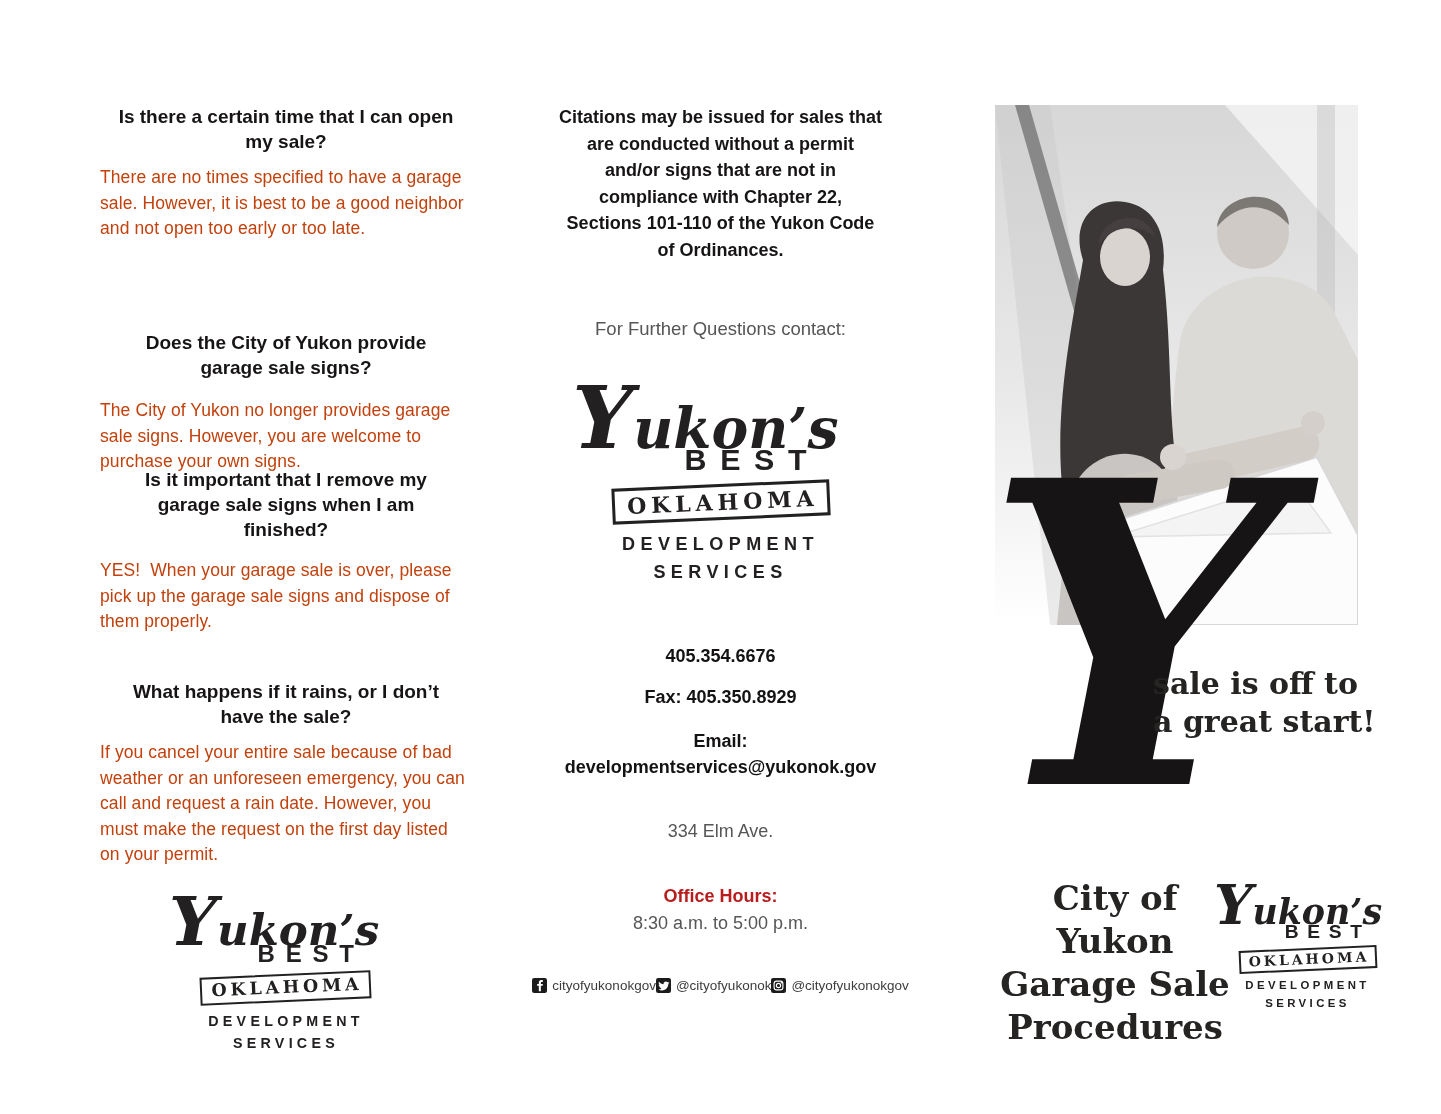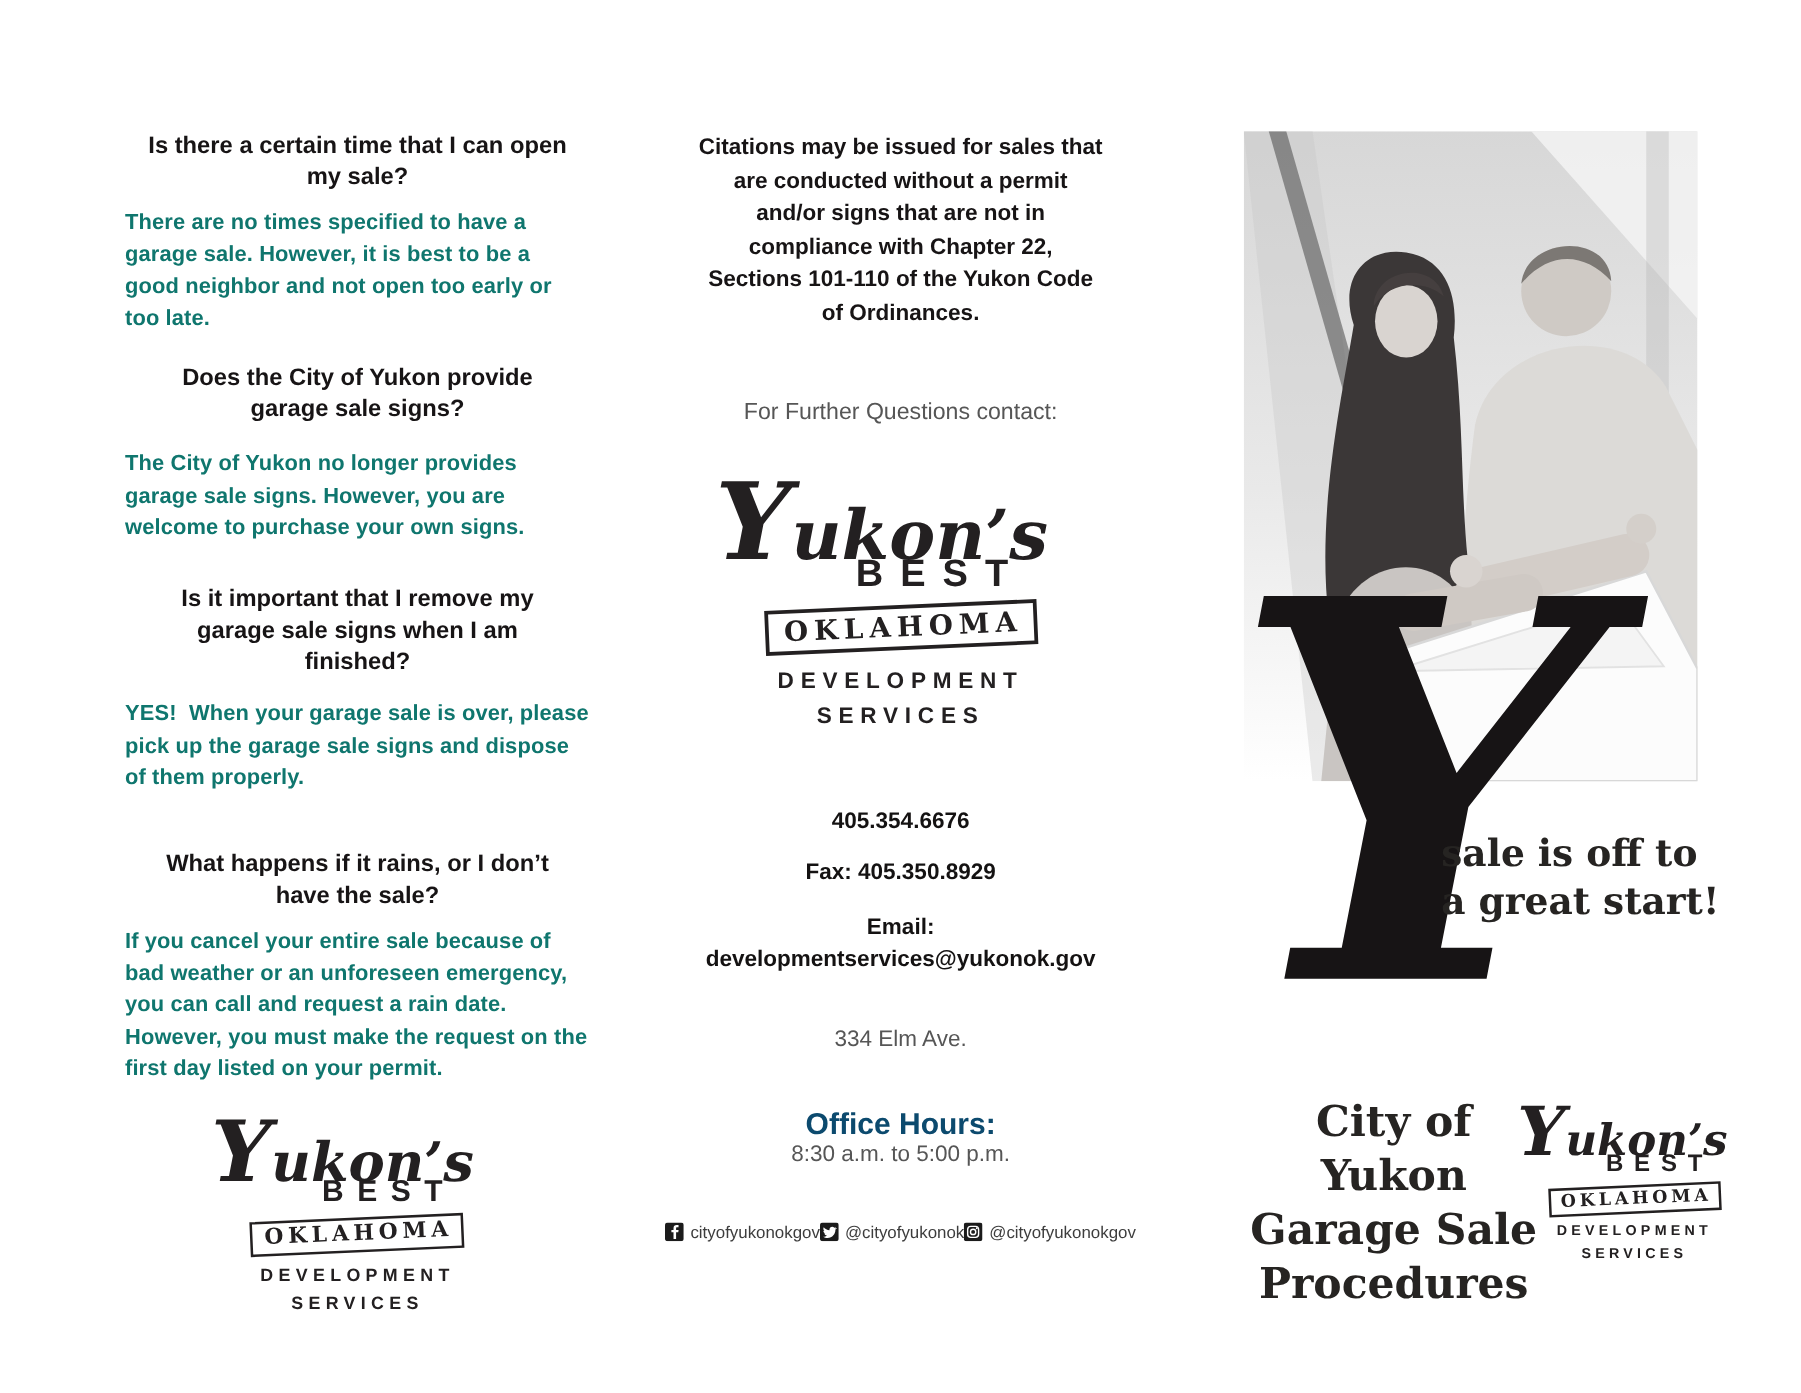--- a/index.html
+++ b/index.html
@@ -4,36 +4,36 @@
 <style>
   html,body{margin:0;padding:0;background:#ffffff;}
   .page{position:relative;width:1383px;height:1114px;background:#ffffff;overflow:hidden;
         font-family:"Liberation Sans","DejaVu Sans",sans-serif;color:#1d1a1b;}
   .pre{white-space:pre-line;}
 
   
   .col-left{position:absolute;left:100px;top:0;width:372px;height:1114px;}
   .qa{position:absolute;left:0;width:372px;}
   .qa-head{font-weight:700;font-size:19px;line-height:25px;text-align:center;color:#171415;margin-bottom:11px;}
-  .qa-body{font-weight:700;font-size:17.5px;line-height:25.5px;color:#0f766e;letter-spacing:.1px;}
-  .qa1{top:104px;} .qa2{top:290px;} .qa2 .qa-head{margin-bottom:18px;}
+  .qa-body{font-weight:400;font-size:17.5px;line-height:25.5px;color:#c2410c;letter-spacing:.1px;}
+  .qa1{top:104px;} .qa2{top:290px;} .qa2 .qa-head{margin-bottom:18px;margin-top:40px;}
   .qa3{top:467px;} .qa3 .qa-head{margin-bottom:16px;} .qa4{top:679px;}
   .logo-left-wrap{position:absolute;left:0;top:893px;width:372px;text-align:center;}
 
   
   .col-mid{position:absolute;left:533px;top:0;width:375px;height:1114px;text-align:center;}
   .mid-abs{position:absolute;left:0;width:375px;}
   .citation{top:104px;font-weight:700;font-size:18px;line-height:26.5px;color:#171415;}
   .contact-intro{top:318px;font-weight:400;font-size:18.5px;color:#565656;}
   .logo-mid-wrap{top:382px;}
   .phone{top:646px;font-weight:700;font-size:18px;color:#141212;}
   .fax{top:687px;font-weight:700;font-size:18px;color:#141212;}
   .email-block{top:728px;font-weight:700;font-size:18px;line-height:26px;color:#141212;}
   .addr-block{top:818px;font-weight:400;font-size:18px;line-height:26px;color:#565656;}
-  .office-label{top:886px;font-weight:700;font-size:24px;color:#0c4a6e;}
+  .office-label{top:886px;font-weight:700;font-size:18px;color:#b91c1c;}
   .office-value{top:913px;font-weight:400;font-size:18px;color:#565656;}
   .social-row{top:978px;display:flex;justify-content:center;align-items:center;text-align:center;}
   .social-item{display:flex;align-items:center;gap:5px;font-weight:500;font-size:13.5px;color:#3d3d3d;}
   .si-svg{width:15px;height:15px;display:block;}
 
   
   .yb-logo{display:inline-block;text-align:center;color:#232021;}
   .yb-script{font-family:"DejaVu Serif","Liberation Serif",serif;font-style:italic;font-weight:700;
              font-size:2.9em;line-height:.85;margin-left:-0.55em;white-space:nowrap;}
   .yb-y{font-size:1.55em;}

